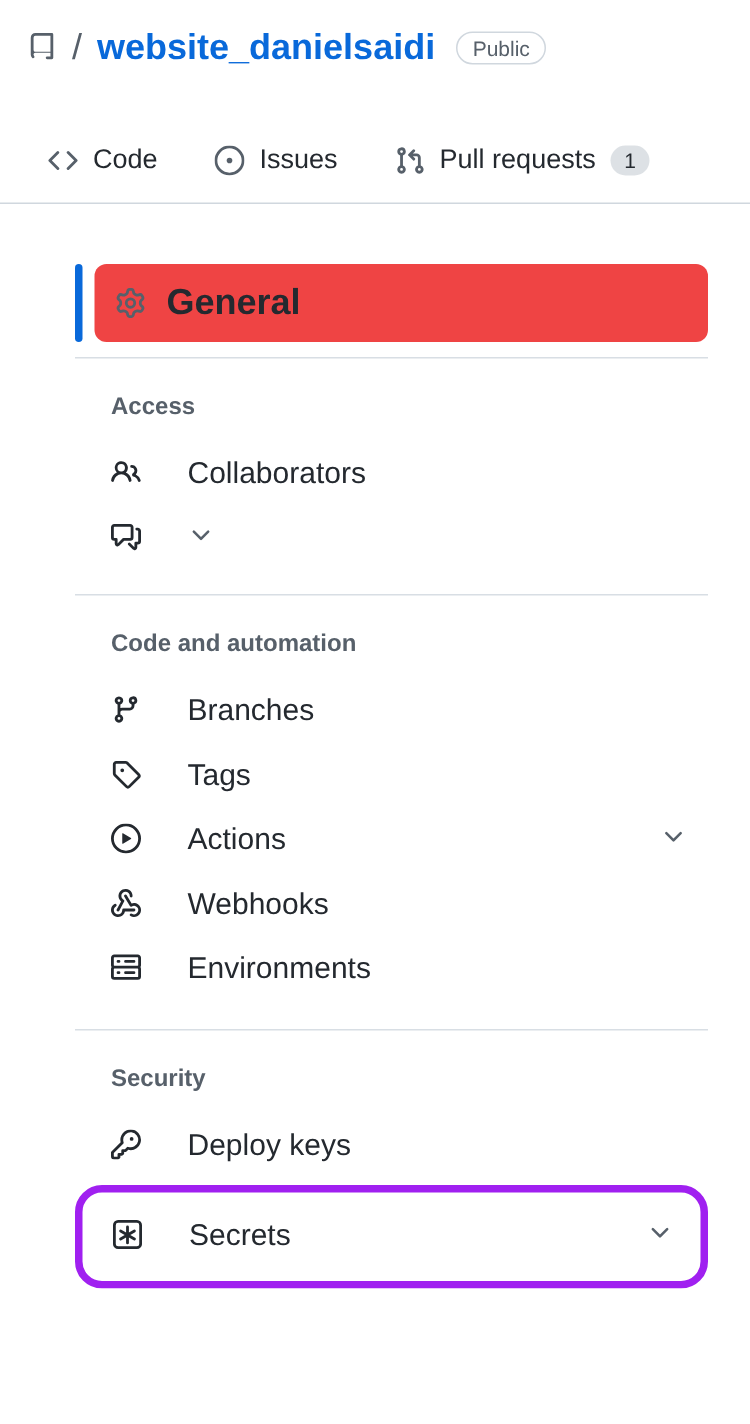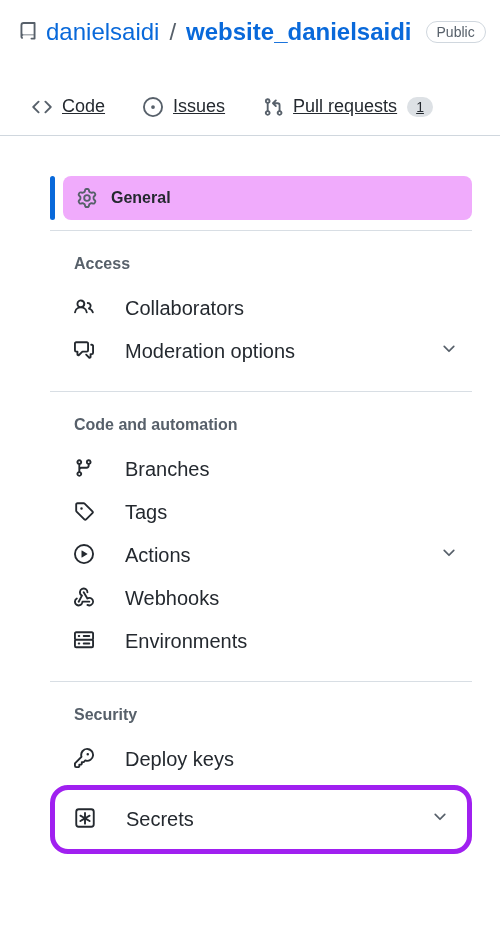--- a/index.html
+++ b/index.html
@@ -46,21 +46,20 @@
     font-size: 18px;
     color: #24292f;
   }
   .repo-tab {
     display: flex;
     align-items: center;
     gap: 10px;
     padding: 10px 4px 18px 4px;
     cursor: pointer;
     white-space: nowrap;
-    text-decoration: underline;
   }
   .repo-tab .ic { color: #57606a; }
   .counter {
     background: #dde1e5;
     border-radius: 12px;
     font-size: 14px;
     padding: 2px 9px;
     color: #24292f;
   }
 
@@ -77,24 +76,24 @@
     width: 5px;
     background: #0969da;
     border-radius: 4px;
     margin-right: 8px;
   }
   .active-item {
     flex: 1;
     display: flex;
     align-items: center;
     gap: 14px;
-    background: #f0abfc;
+    background: #ef4444;
     border-radius: 8px;
     padding: 12px 14px;
-    font-size: 16px;
+    font-size: 24px;
     font-weight: 600;
   }
   .active-item .ic { color: #57606a; }
 
   .section-divider {
     border: none;
     border-top: 1px solid #d8dee4;
     margin: 0;
   }
   .section-heading {
@@ -132,21 +131,20 @@
 </head>
 <body>
 
 <div class="repo-header">
   <div class="repo-title-row">
     <span class="repo-icon ic">
       <svg width="20" height="20" viewBox="0 0 16 16" fill="currentColor">
           <path d="M2 2.5A2.5 2.5 0 0 1 4.5 0h8.75a.75.75 0 0 1 .75.75v12.5a.75.75 0 0 1-.75.75h-2.5a.75.75 0 0 1 0-1.5h1.75v-2h-8a1 1 0 0 0-.714 1.7.75.75 0 1 1-1.072 1.05A2.495 2.495 0 0 1 2 11.5Zm10.5-1h-8a1 1 0 0 0-1 1V9a1 1 0 0 0 1 1h8Z"></path>
         </svg>
     </span>
-    <a class="owner-link" href="#">danielsaidi</a>
     <span class="slash">/</span>
     <a class="repo-link" href="#">website_danielsaidi</a>
     <span class="visibility-badge">Public</span>
   </div>
 </div>
 
 <div class="repo-tabs">
   <div class="repo-tab">
     <span class="ic">
       <svg width="20" height="20" viewBox="0 0 16 16" fill="currentColor">
@@ -201,21 +199,20 @@
     </span>
     <span class="nav-label">Collaborators</span>
   </div>
 
   <div class="nav-item">
     <span class="ic">
       <svg width="20" height="20" viewBox="0 0 16 16" fill="currentColor">
           <path d="M1.75 1h8.5c.966 0 1.75.784 1.75 1.75v5.5A1.75 1.75 0 0 1 10.25 10H7.061l-2.574 2.573A1.458 1.458 0 0 1 2 11.543V10h-.25A1.75 1.75 0 0 1 0 8.25v-5.5C0 1.784.784 1 1.75 1M1.5 2.75v5.5c0 .138.112.25.25.25h1a.75.75 0 0 1 .75.75v2.19l2.72-2.72a.749.749 0 0 1 .53-.22h3.5a.25.25 0 0 0 .25-.25v-5.5a.25.25 0 0 0-.25-.25h-8.5a.25.25 0 0 0-.25.25m13 2a.25.25 0 0 0-.25-.25h-.5a.75.75 0 0 1 0-1.5h.5c.966 0 1.75.784 1.75 1.75v5.5A1.75 1.75 0 0 1 14.25 12H14v1.543a1.458 1.458 0 0 1-2.487 1.03L9.22 12.28a.749.749 0 0 1 .326-1.275.749.749 0 0 1 .734.215l2.22 2.22v-2.19a.75.75 0 0 1 .75-.75h1a.25.25 0 0 0 .25-.25Z"></path>
         </svg>
     </span>
-    <span class="nav-label">Moderation options</span>
     <span class="chevron">
       <svg width="18" height="18" viewBox="0 0 16 16" fill="currentColor">
           <path d="M12.78 5.22a.749.749 0 0 1 0 1.06l-4.25 4.25a.749.749 0 0 1-1.06 0L3.22 6.28a.749.749 0 1 1 1.06-1.06L8 8.94l3.72-3.72a.749.749 0 0 1 1.06 0"></path>
         </svg>
     </span>
   </div>
 
   <div class="section-gap"></div>
   <hr class="section-divider">
 

